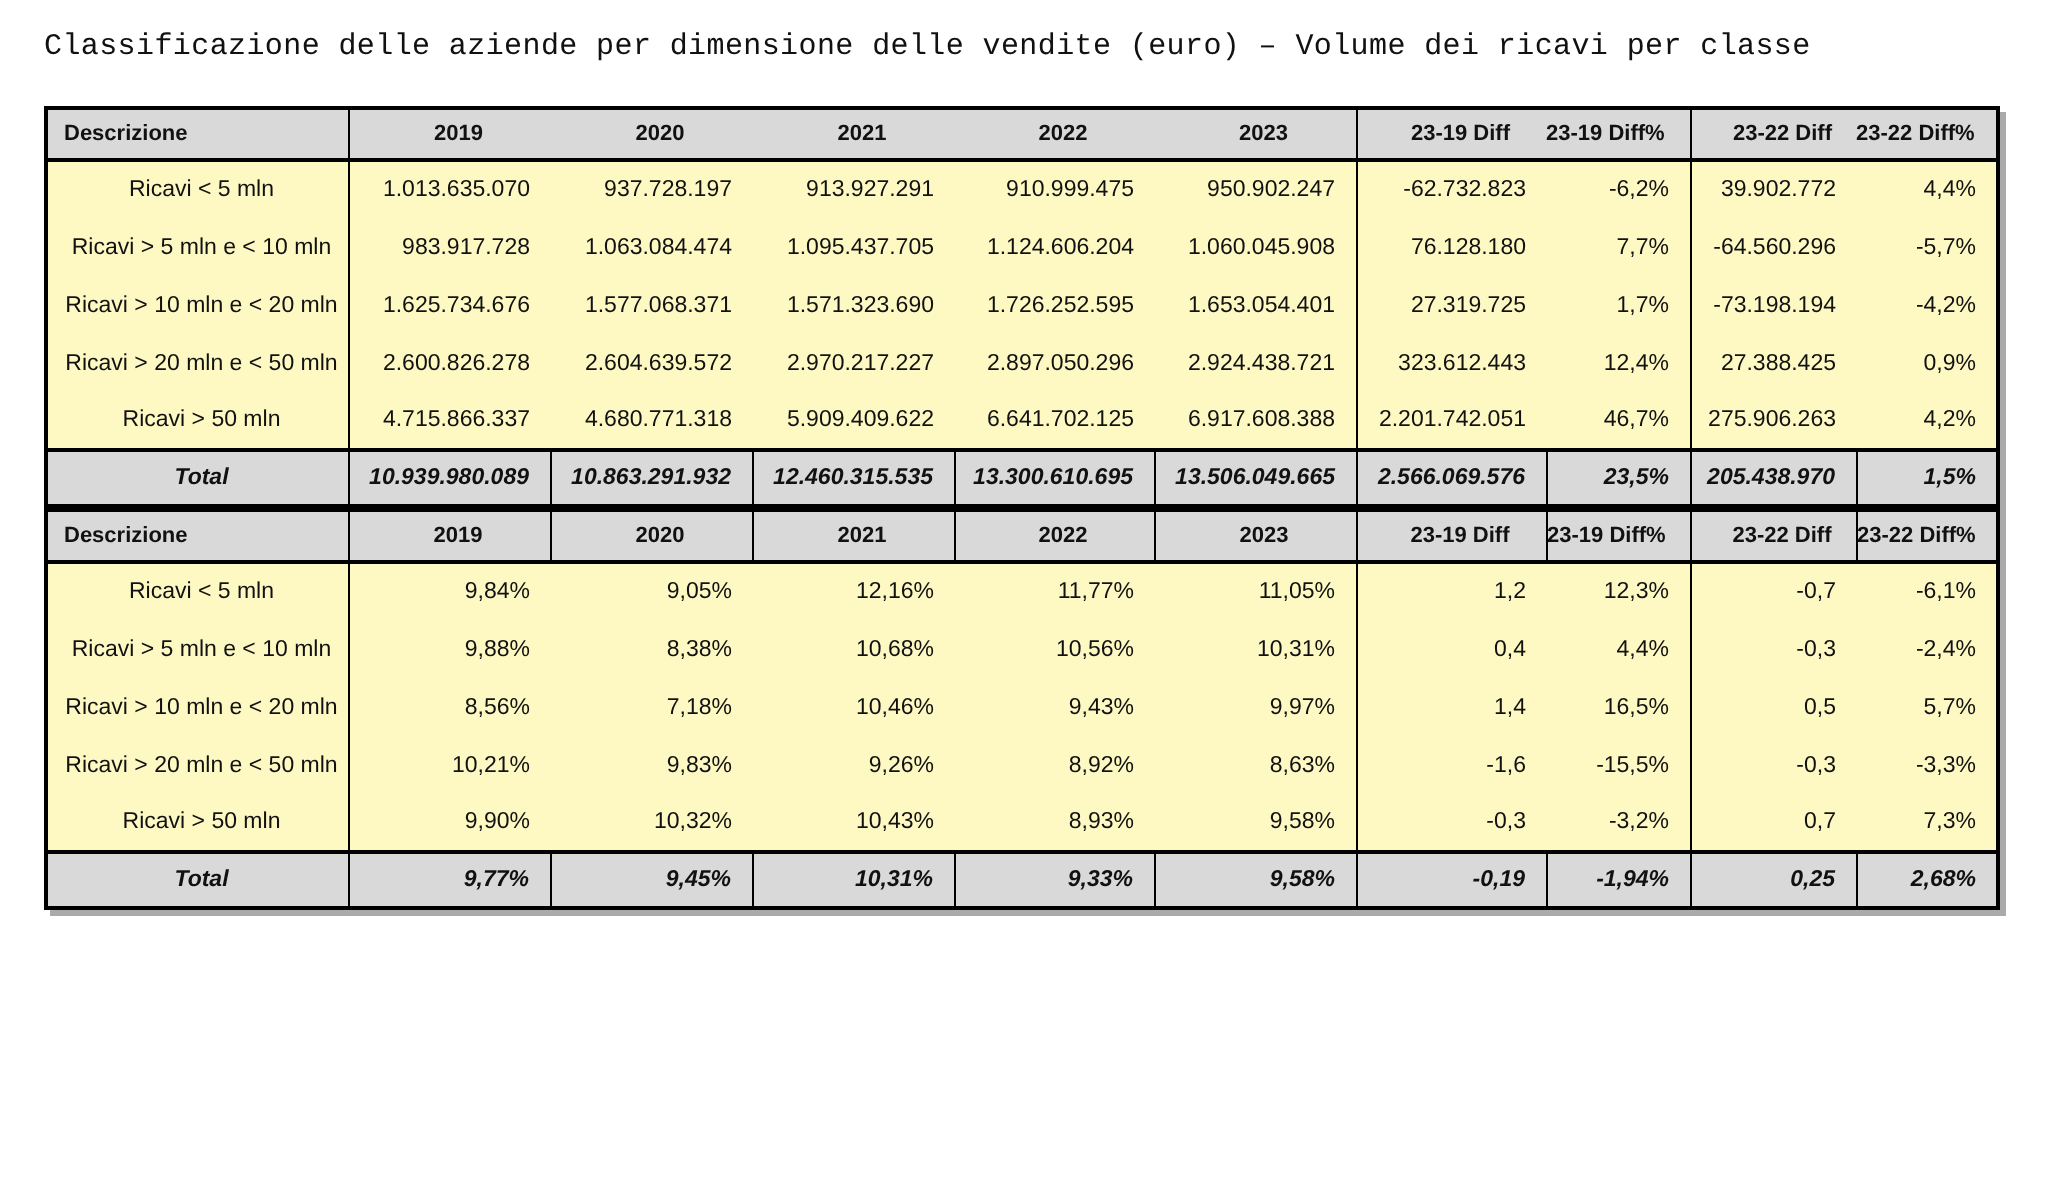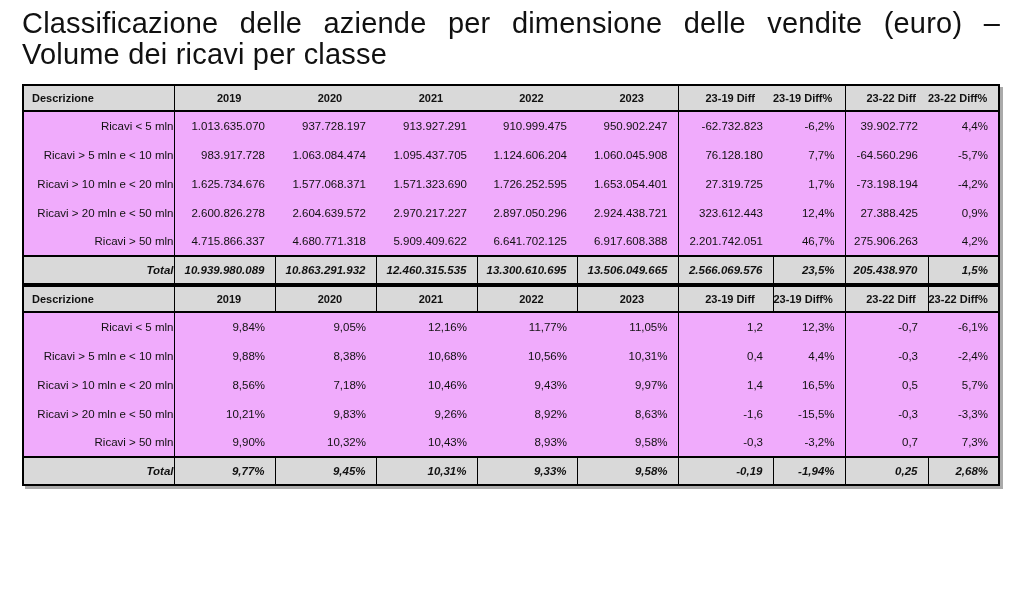--- a/index.html
+++ b/index.html
@@ -11,49 +11,49 @@
   }
   *{box-sizing:border-box;}
   html,body{margin:0;padding:0;}
   body{
     width:1024px;height:600px;background:#ffffff;
     font-family:"Liberation Sans",sans-serif;color:var(--text);
     overflow:hidden;
   }
   .page{padding:4px 24px 0 22px;}
   .doc-title{
-    font-weight:400;font-size:29px;line-height:31px;
-    color:#111;margin:0;letter-spacing:0.2px;
+    font-weight:400;font-size:15px;line-height:31px;
+    color:#111;margin:0;letter-spacing:0.2px;font-family:Liberation Mono, monospace;
   }
   #title-volume{margin:4px 0 14px;text-align:justify;}
   #title-ebitda{margin:34px 0 13px;text-align:left;}
 
   table.data-table{
     border-collapse:collapse;table-layout:fixed;width:978px;
     border:2px solid var(--border-color);
     box-shadow:3px 3px 0 var(--shadow);
-    background:#f0abfc;
+    background:#fef9c3;
   }
   th,td{
     padding:0;overflow:hidden;white-space:nowrap;
     font-size:11.5px;color:#111;
   }
   thead th{
     background:var(--header-bg);
     border-bottom:2px solid var(--border-color);
     font-size:11px;font-weight:700;
     height:26px;vertical-align:bottom;padding-bottom:6px;
   }
   th.h-label{text-align:left;padding-left:8px;}
   th.h-left{text-align:center;padding-left:9px;}
   th.h-right{text-align:left;padding-right:9px;}
 
   tbody tr.data-row{height:29px;}
   tbody tr.data-row td{vertical-align:middle;}
-  td.label{text-align:right;padding-left:4px;}
+  td.label{text-align:center;padding-left:4px;}
   td.num{text-align:right;padding-right:10px;}
 
   
   .t1 thead th.grp,
   tbody tr.data-row td.grp{border-left:1px solid var(--border-color);}
   
   .t2 thead th:not(:first-child){border-left:1px solid var(--border-color);}
 
   tr.total-row{height:28px;font-style:italic;}
   tr.total-row td{

